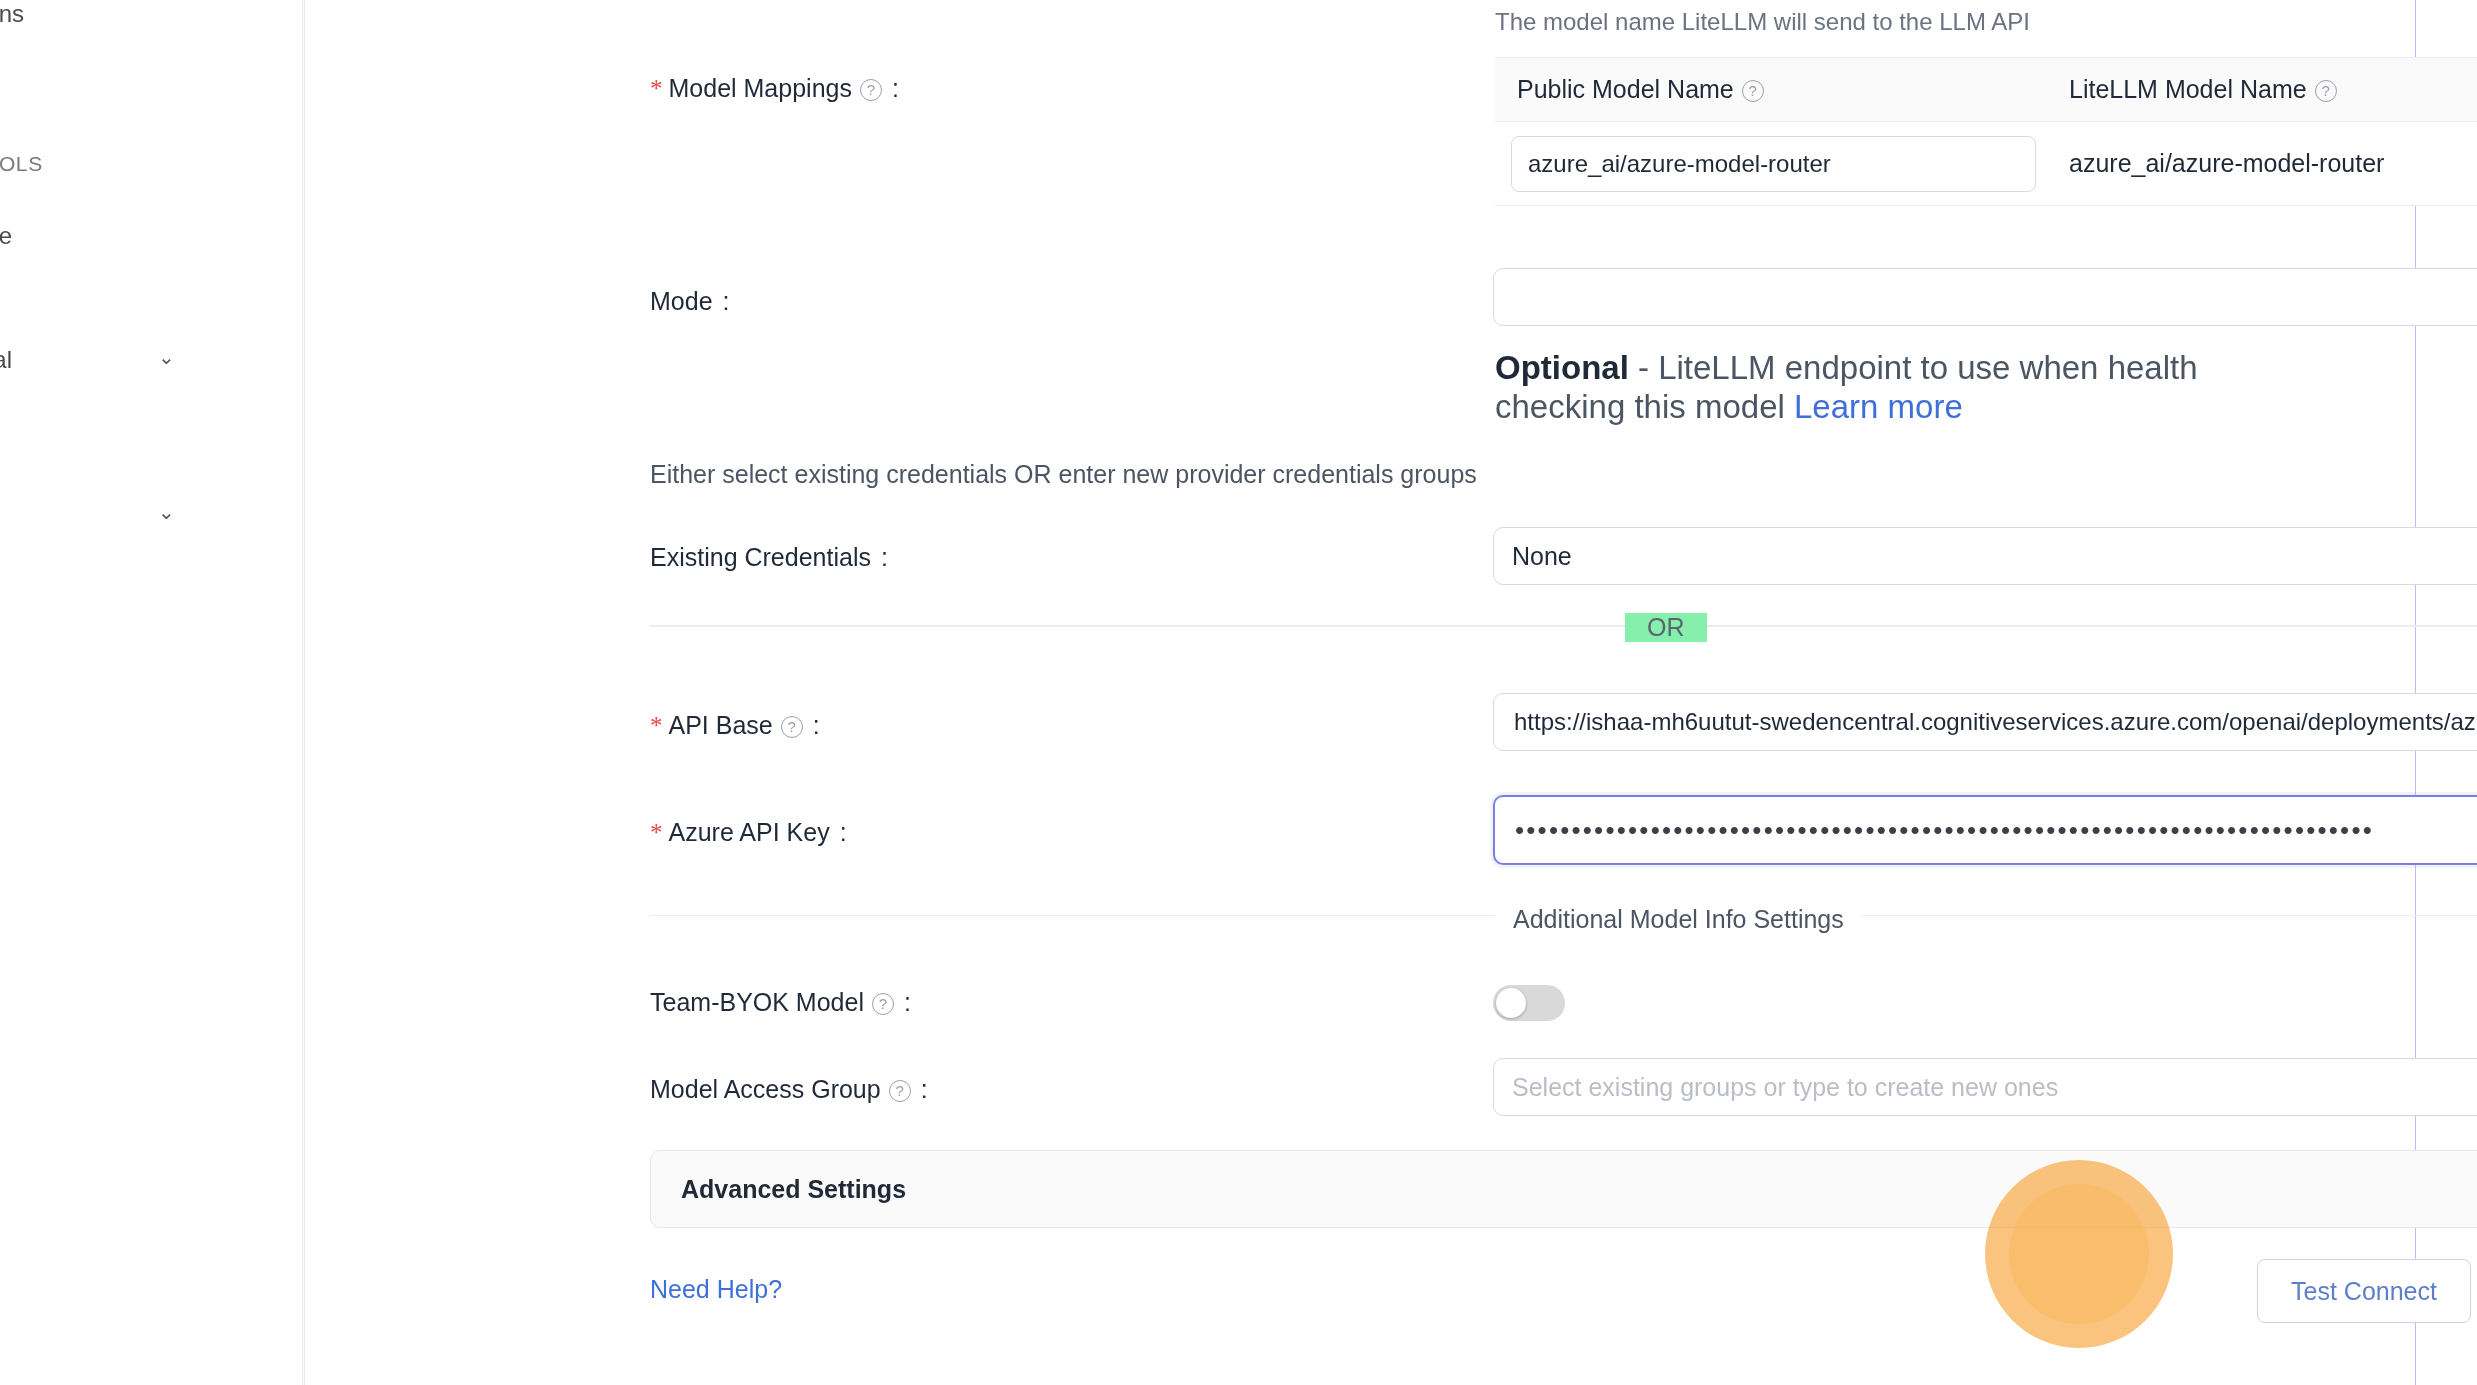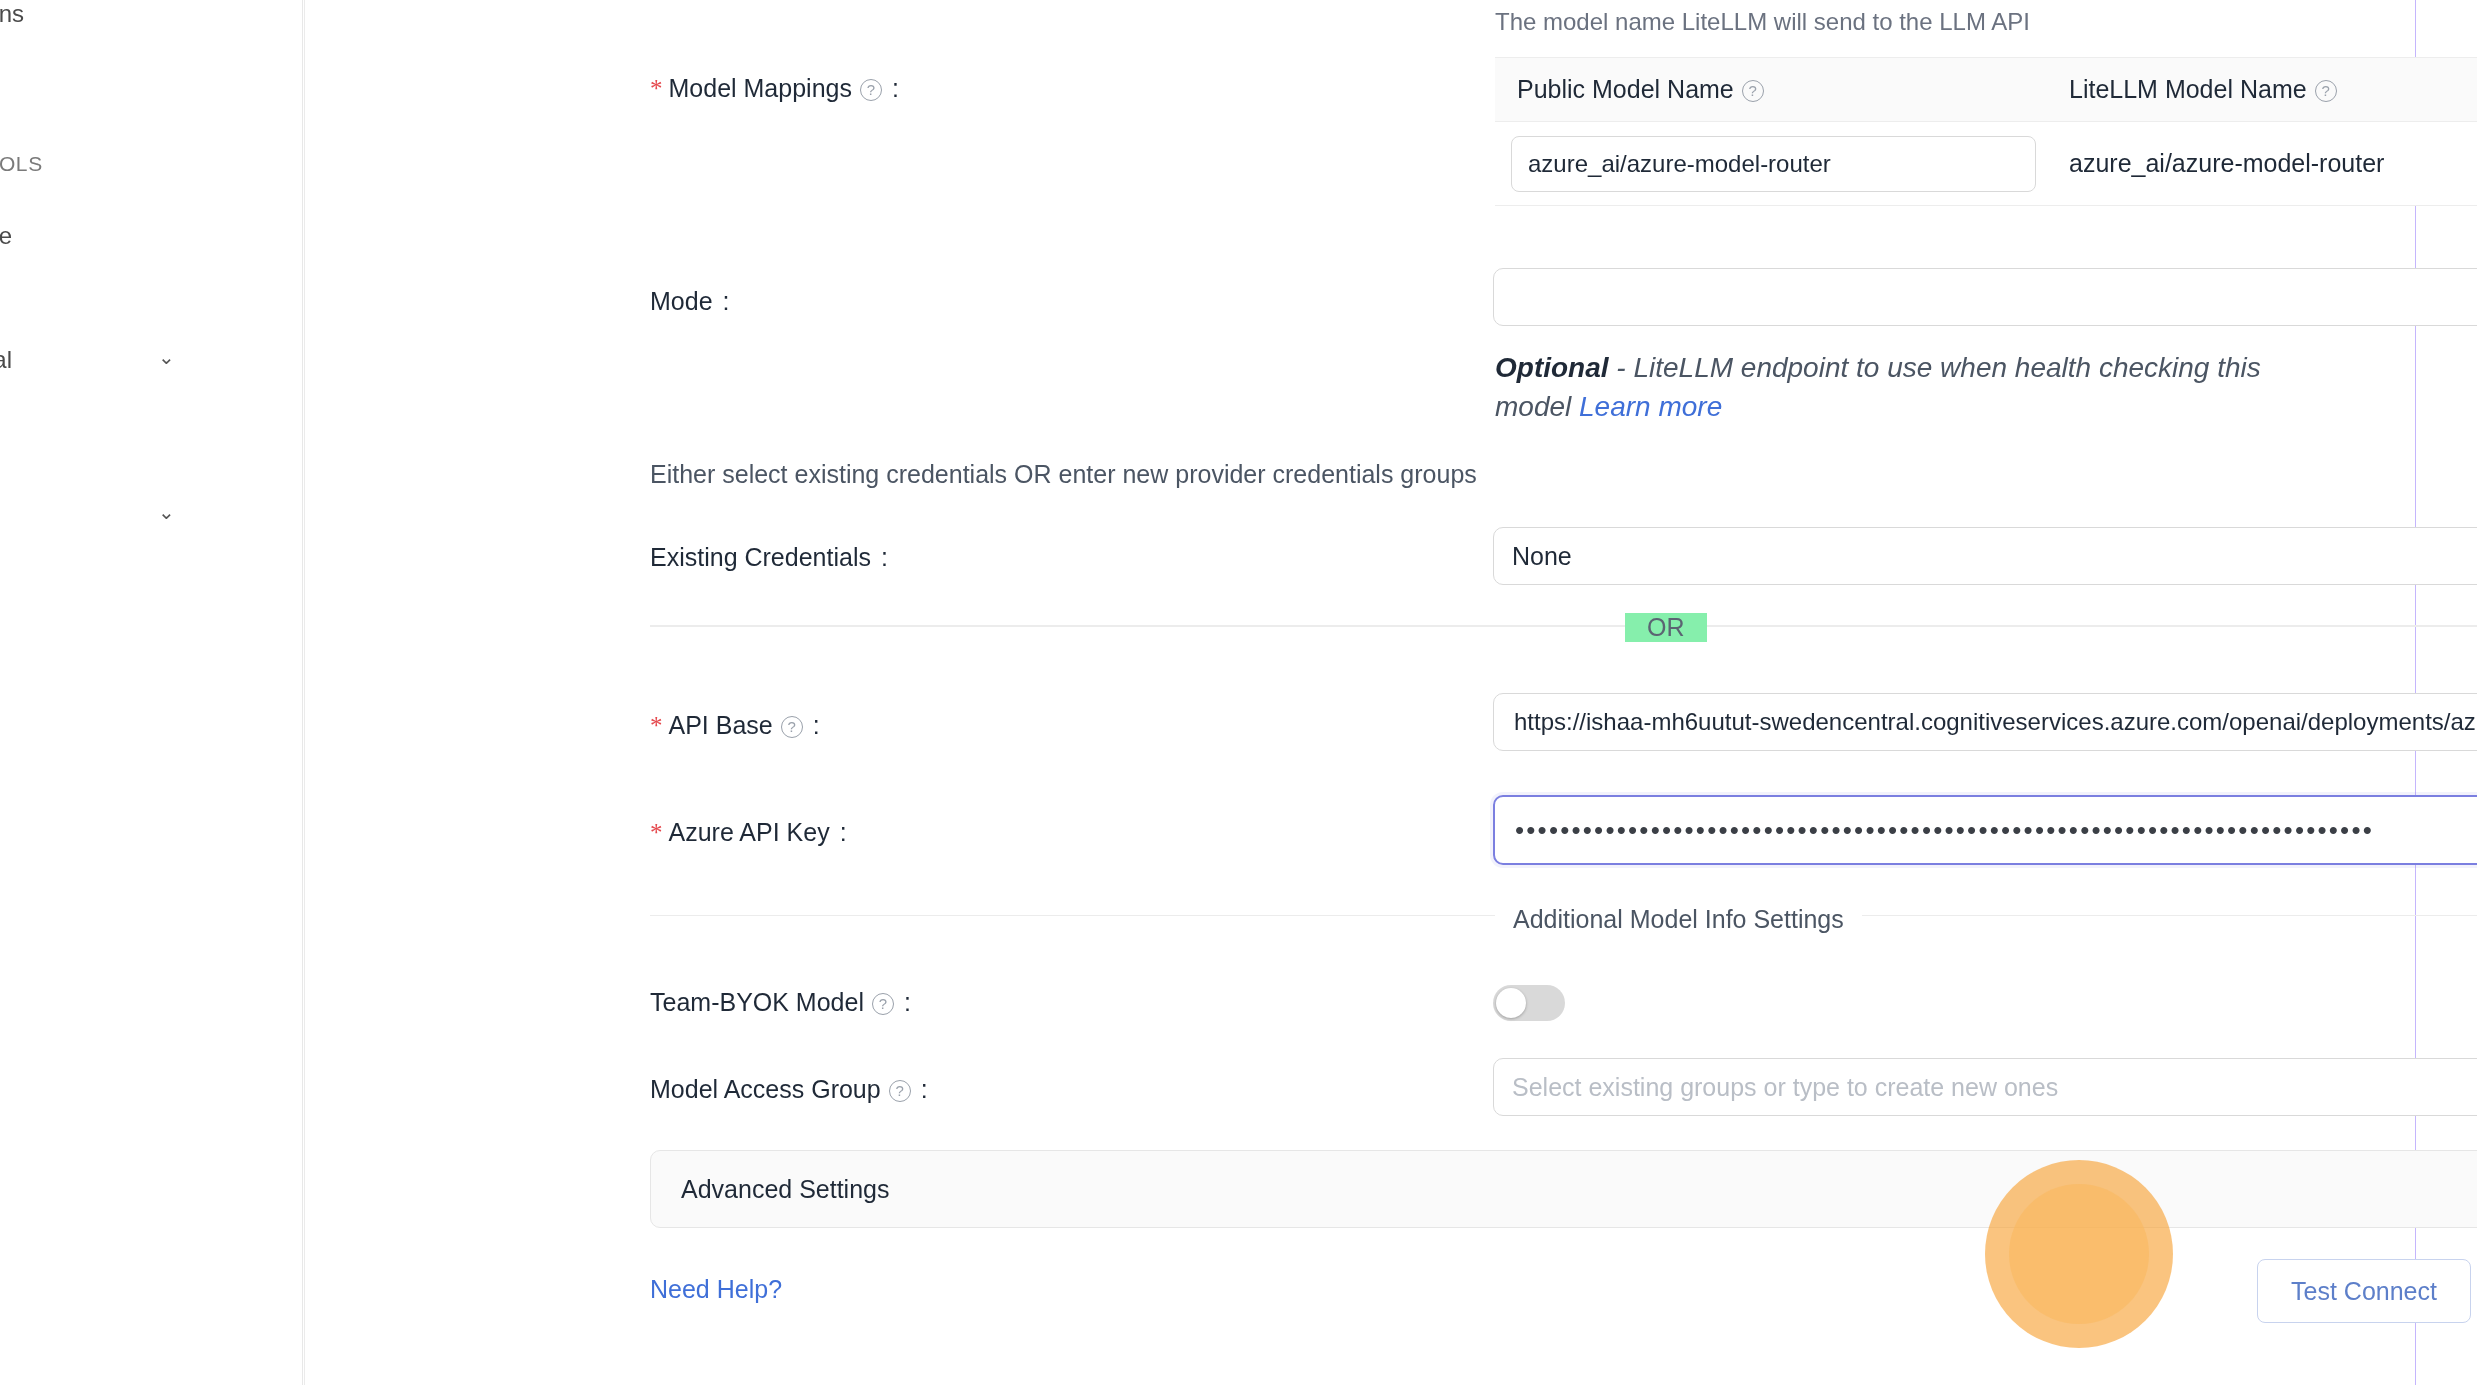--- a/index.html
+++ b/index.html
@@ -150,24 +150,23 @@
     padding: 0 18px;
     font-size: 25px;
     color: #1f2937;
   }
   .select .ph { color: #b9bec6; }
 
   .optional-note {
     position: absolute;
     left: 1190px; top: 348px;
     width: 820px;
-    font-size: 28px;
+    font-size: 33px;
     color: #4b5563;
     line-height: 39px;
-    font-style: italic;
   }
   .optional-note b { color:#1f2937; font-weight:700; }
   .optional-note a { color:#3f6fd8; text-decoration:none; }
 
   .cred-hint {
     position: absolute;
     left: 345px; top: 460px;
     font-size: 25px;
     color: #4b5563;
   }
@@ -267,21 +266,21 @@
     width: 2020px; height: 78px;
     border: 1px solid #e6e6e6;
     border-radius: 10px;
     background: #fafafa;
     display: flex;
     align-items: center;
     padding: 0 30px;
   }
   .advanced .title {
     font-size: 25px;
-    font-weight: 400;
+    font-weight: 700;
     color: #1f2937;
   }
 
   .need-help {
     position: absolute;
     left: 345px; top: 1275px;
     font-size: 25px;
     color: #3f6fd8;
     text-decoration: none;
   }

